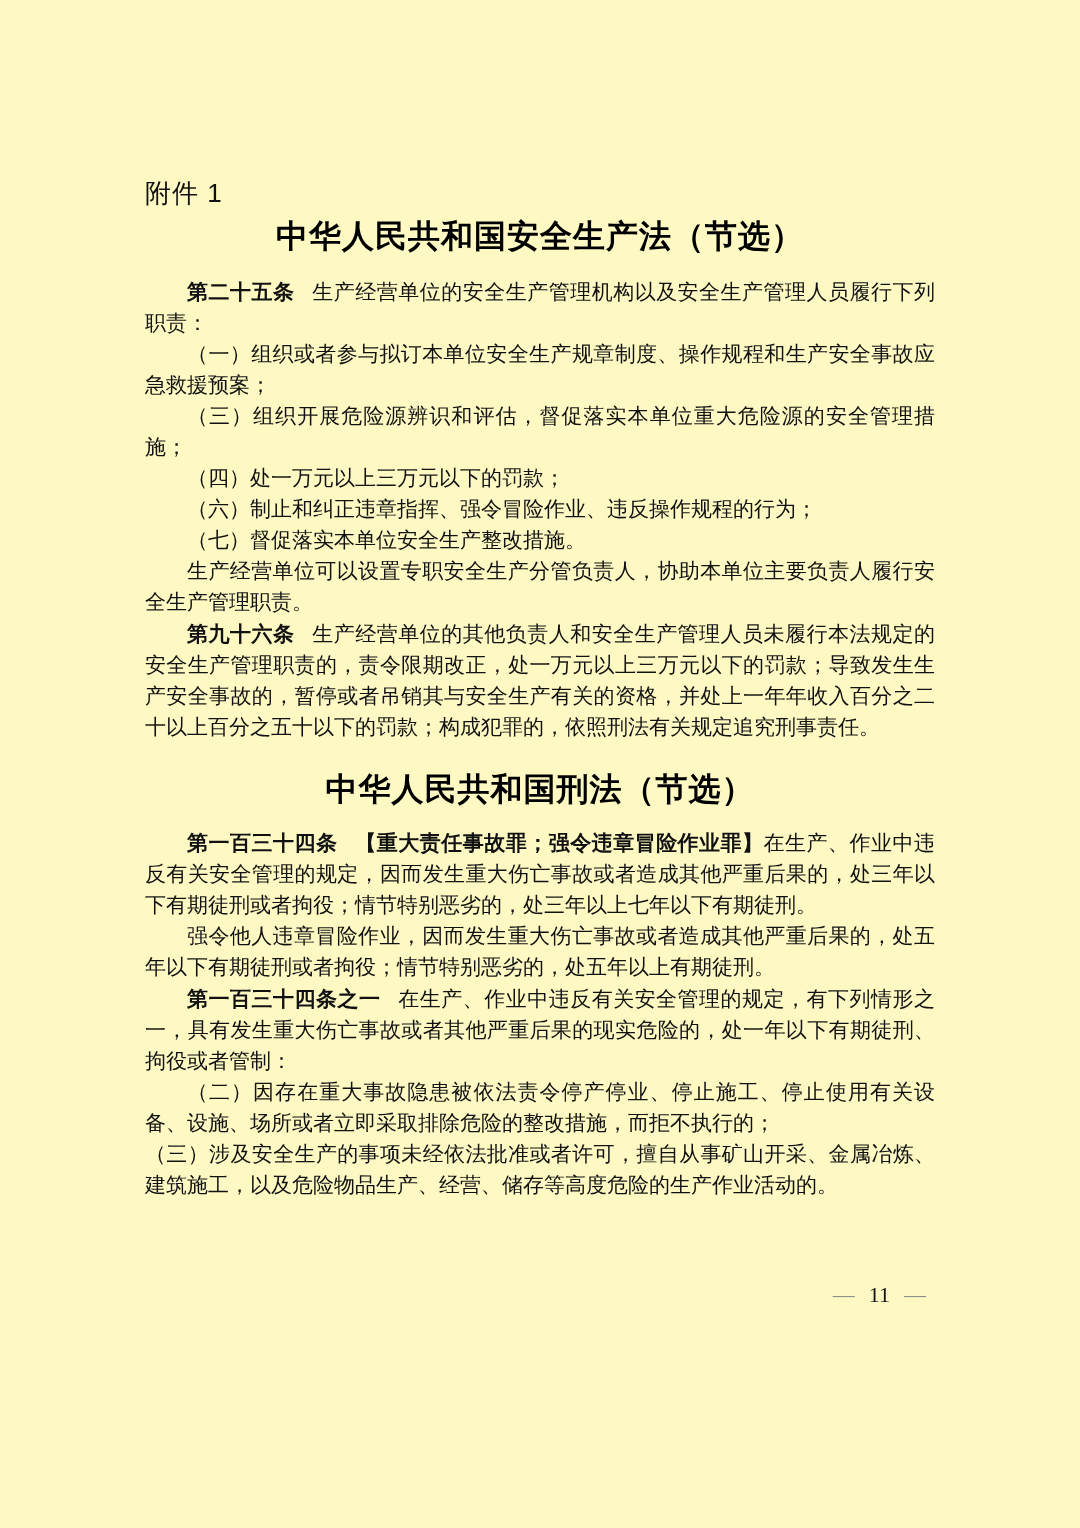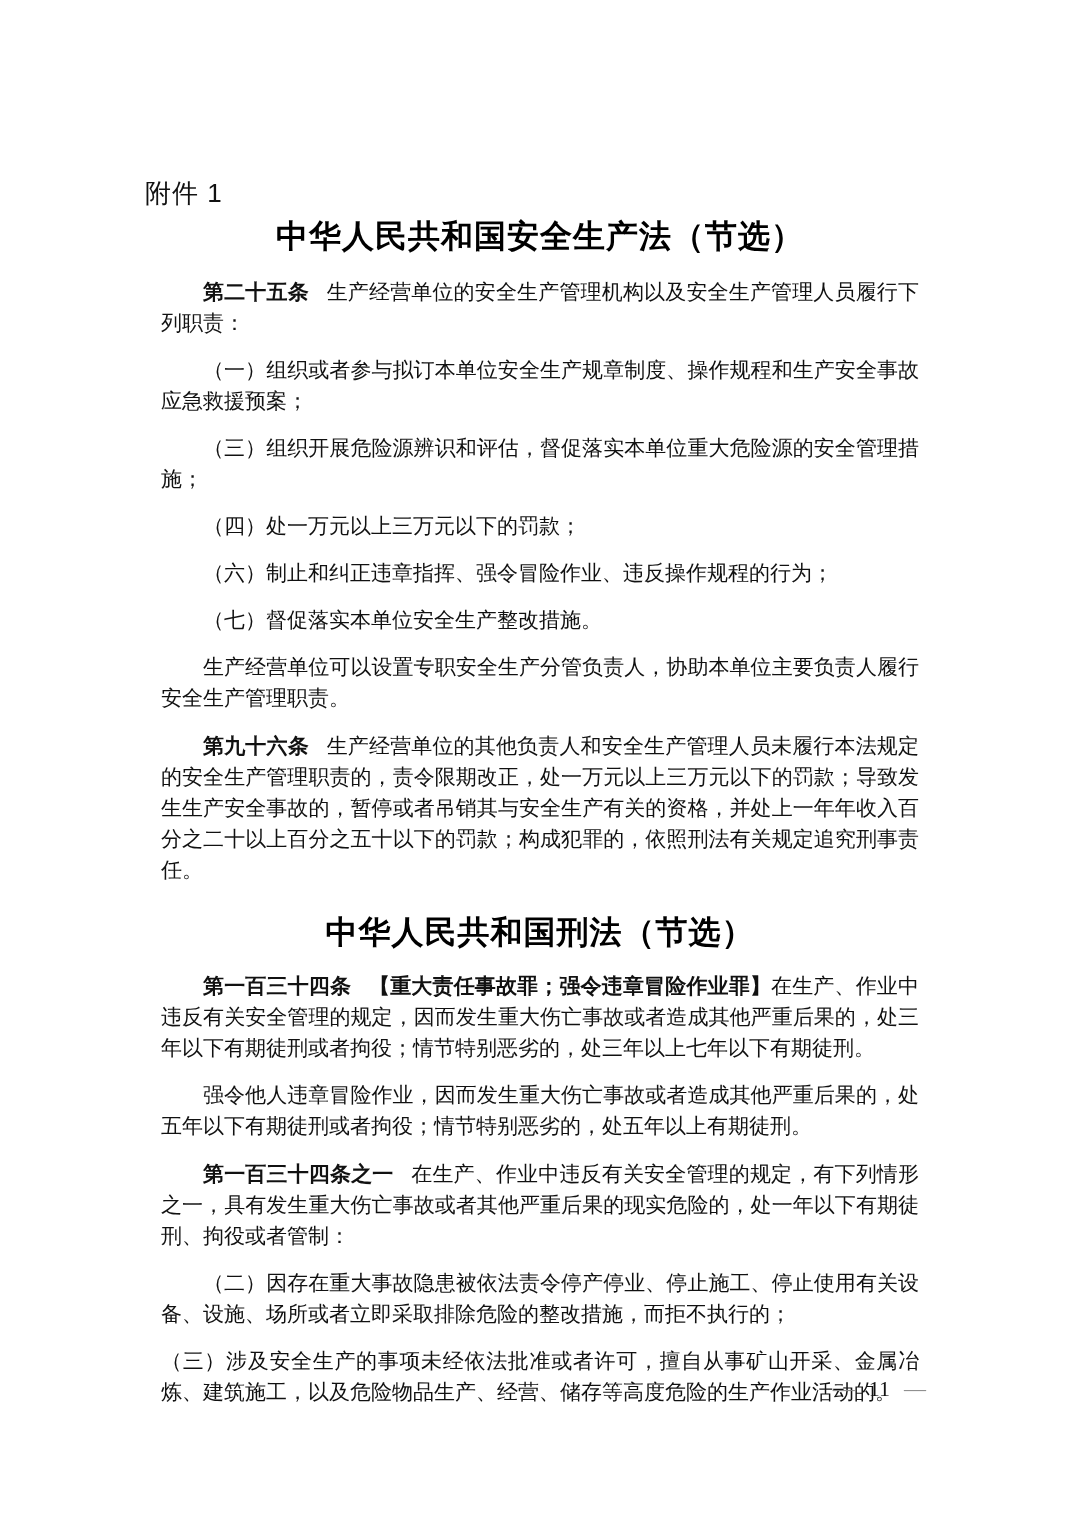--- a/index.html
+++ b/index.html
@@ -1,20 +1,20 @@
 <!DOCTYPE html>
 <html><head>
 <meta charset="utf-8">
 <style>
   html, body { margin: 0; padding: 0; background: #e8e8e8; }
   .page {
     position: relative;
     width: 1080px;
     height: 1528px;
-    background: #ffffff;
+    background: #fef9c3;
     margin: 0 auto;
     overflow: hidden;
     color: #111111;
   }
   .content {
     position: absolute;
     left: 145px;
     right: 145px;
     top: 176px;
   }
@@ -38,39 +38,39 @@
   .doc-title.second {
     margin-top: 24px;
     margin-bottom: 16px;
   }
   .para {
     font-family: "Liberation Serif", serif;
     font-size: 21px;
     line-height: 31px;
     text-align: justify;
     text-indent: 2em;
-    margin: 16px;
+    margin: 0;
     color: #111111;
   }
   .para .lead {
     font-family: "Liberation Sans", sans-serif;
     font-weight: 700;
     margin-right: 0.85em;
   }
   .para .bracket {
     font-weight: 700;
   }
   .para.flush-small {
     text-indent: 0;
     font-size: 21px;
     line-height: 31px;
   }
   .page-number {
     position: absolute;
-    top: 1376px;
+    top: 1282px;
     right: 140px;
     font-family: "Liberation Serif", serif;
     font-size: 22px;
     color: #111111;
     white-space: nowrap;
   }
   .page-number .dash {
     color: #8a8a8a;
     margin: 0 14px;
   }

